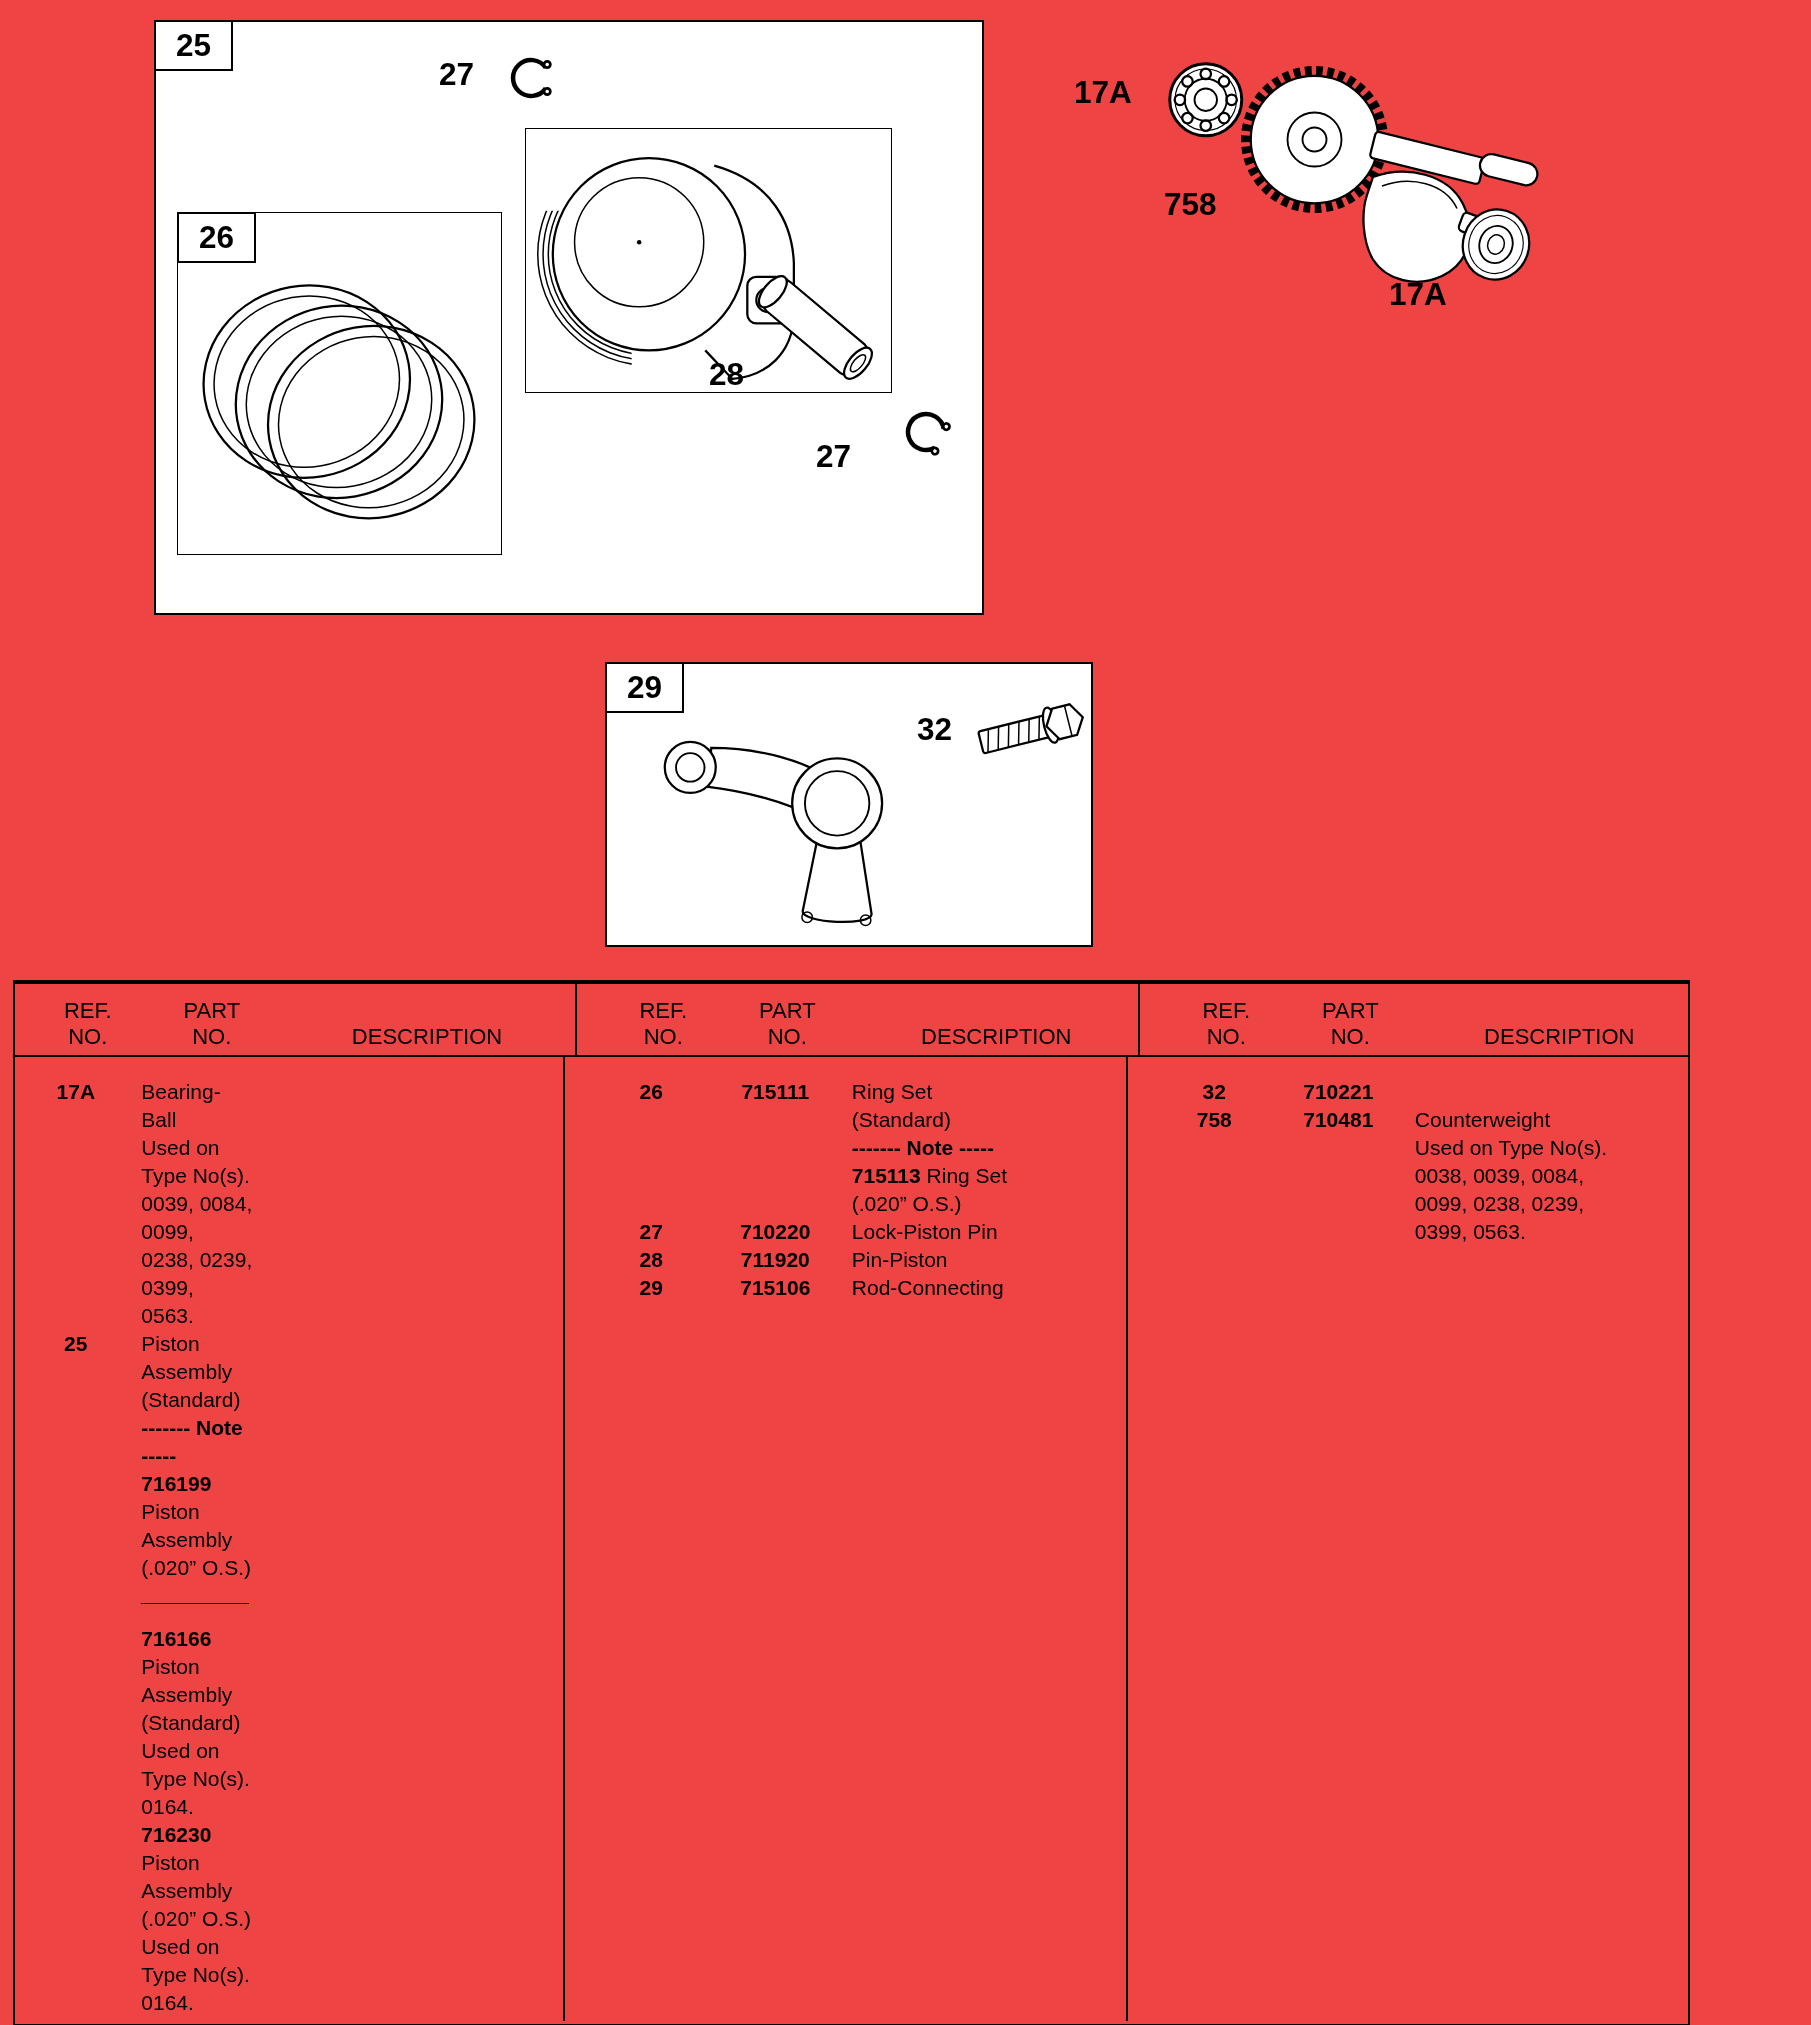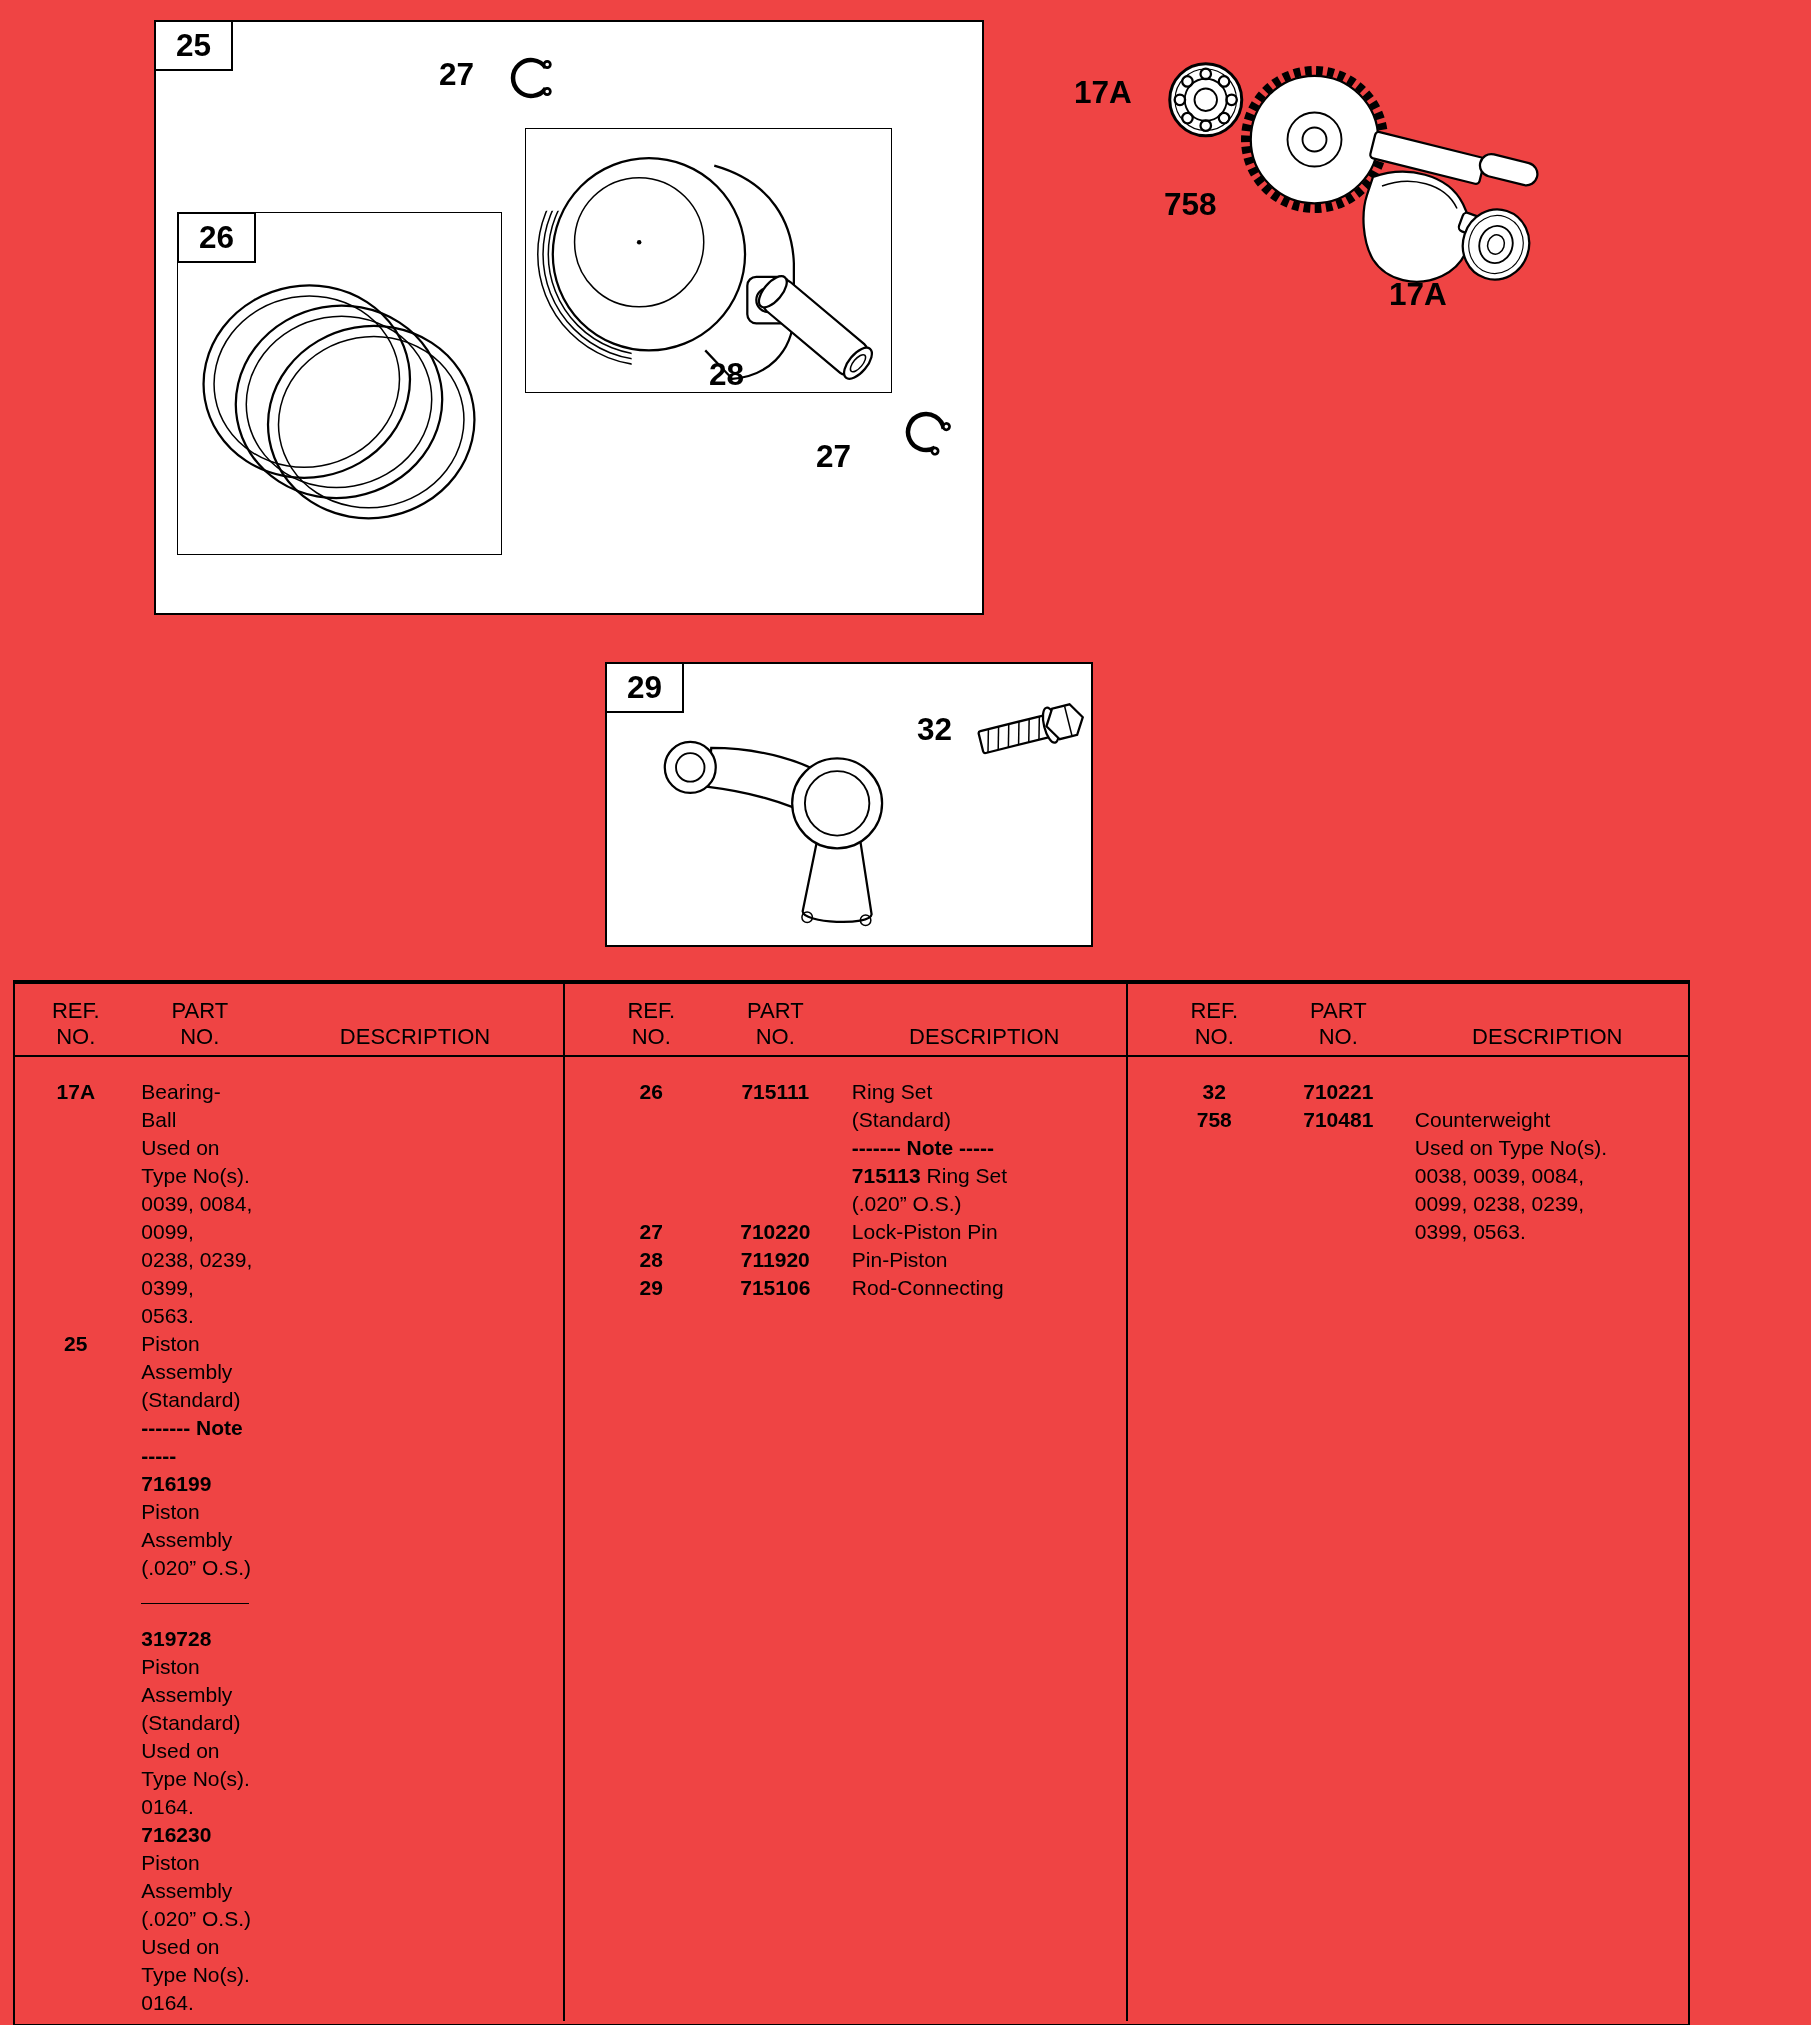--- a/index.html
+++ b/index.html
@@ -25,21 +25,21 @@
   svg{position:absolute;overflow:visible;}
 
   
   #parts-table{
     position:absolute;left:12.8px;top:980px;width:1677px;height:1046px;
     border:2.3px solid #000;border-top-width:4.5px;box-sizing:border-box;
     font-size:21px;line-height:28px;
   }
   #parts-table *{box-sizing:border-box;}
   .t-header-row,.t-body-row{display:grid;grid-template-columns:548px 563px 563px;}
-  .t-header-row{height:73px;border-bottom:2.3px solid #000;}
+  .t-header-row{height:73px;border-bottom:2.3px solid #000;padding-left:12px;}
   .t-body-row{height:964px;}
   .tcol{padding-left:4.5px;}
   .tcol.bl{border-left:2.3px solid #000;}
   .tcol.indent{padding-left:30px;}
   .thead{display:grid;grid-template-columns:113px 135px 1fr;height:100%;align-items:end;
     font-size:22px;line-height:25.5px;padding-bottom:6px;}
   .th{text-align:center;}
   .desc-h{text-align:center;padding-bottom:0;}
   .tbody-col{padding-top:21px;}
   .entry{display:grid;grid-template-columns:113px 135px 1fr;}
@@ -262,21 +262,21 @@
           <div class="entry">
             <div class="ref">25</div>
             <div class="desc">
               <div class="dline"><span>Piston Assembly</span></div>
               <div class="dline"><span>(Standard)</span></div>
               <div class="dline"><span class="b">------- Note -----</span></div>
               <div class="dline"><span class="b">716199</span><span> Piston</span></div>
               <div class="dline"><span>Assembly</span></div>
               <div class="dline"><span>(.020” O.S.)</span></div>
               <div class="descrule"></div>
-              <div class="dline"><span class="b">319728</span><span> Piston</span></div>
+              <div class="dline"><span class="b">716166</span><span> Piston</span></div>
               <div class="dline"><span>Assembly</span></div>
               <div class="dline"><span>(Standard)</span></div>
               <div class="dline"><span>Used on Type No(s).</span></div>
               <div class="dline"><span>0164.</span></div>
               <div class="dline"><span class="b">716230</span><span> Piston</span></div>
               <div class="dline"><span>Assembly</span></div>
               <div class="dline"><span>(.020” O.S.)</span></div>
               <div class="dline"><span>Used on Type No(s).</span></div>
               <div class="dline"><span>0164.</span></div>
             </div>

